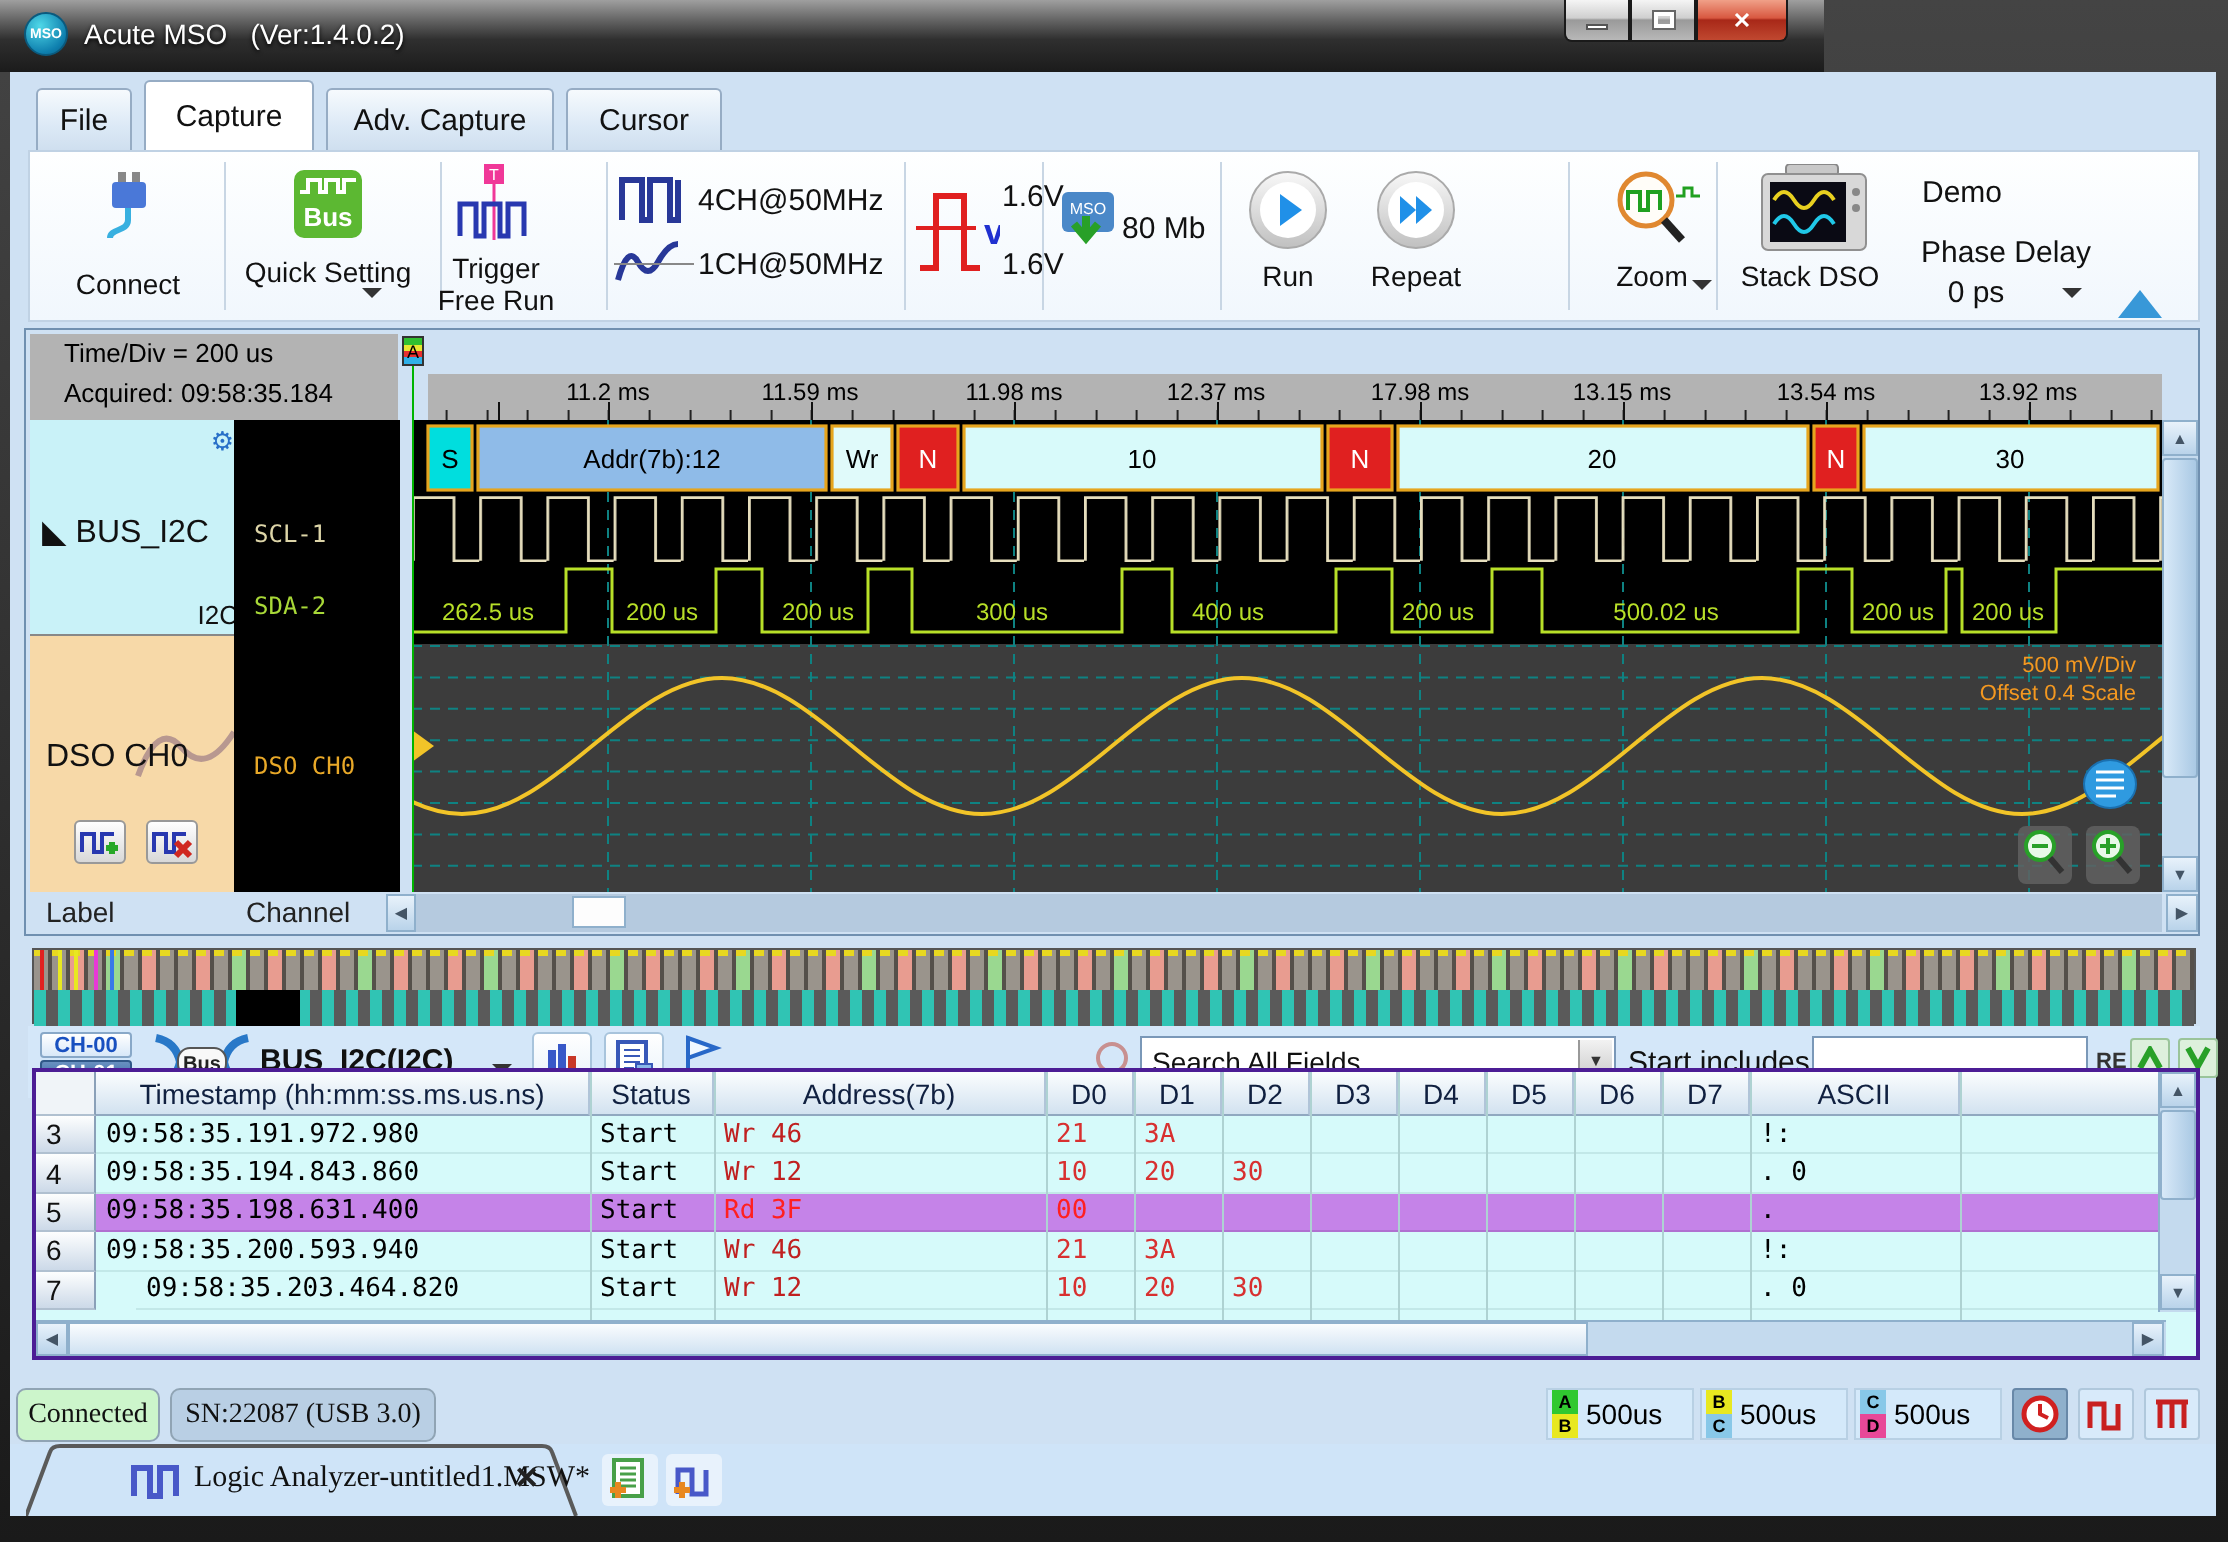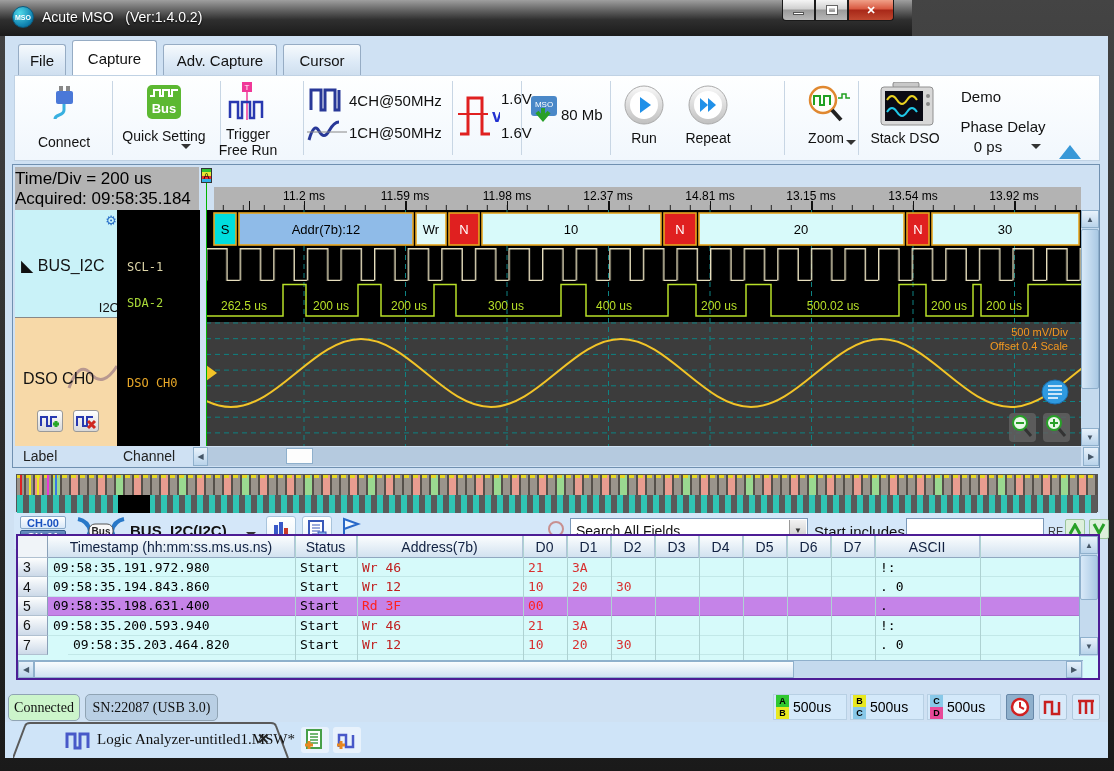--- a/index.html
+++ b/index.html
@@ -14,21 +14,21 @@
 .wbtn.close{width:46px;border-radius:0 0 4px 0;background:linear-gradient(#f0a088,#d85840 45%,#a82818 50%,#c04830);color:#fff}
 .minglyph{width:11px;height:3px;background:#fff;border:1px solid #555;margin-top:6px}
 .maxglyph{width:10px;height:8px;border:2px solid #fff;outline:1px solid #666}
 .frame{position:absolute;left:5px;top:36px;width:1103px;height:722px;background:#cfe1f3}
 .tab{position:absolute;height:31px;top:44px;border:1px solid #96acc4;border-bottom:none;border-radius:3px 3px 0 0;background:linear-gradient(#f6fafd,#dce9f6 60%,#cfdfef);display:flex;align-items:center;justify-content:center;font-size:15px;color:#111;z-index:1}
 .tab.active{top:40px;height:35px;background:#fff;z-index:3}
 .toolbar{position:absolute;left:14px;top:75px;width:1086px;height:86px;background:linear-gradient(#feffff,#f1f7fd);border:1px solid #c0d2e4;z-index:2}
 .tsep{position:absolute;top:5px;height:74px;width:1px;background:#c8d6e4}
 .tlabel{position:absolute;font-size:14px;color:#111;text-align:center}
 .wavepanel{position:absolute;left:12px;top:164px;width:1088px;height:304px;background:#cfe1f3;border:1px solid #7090b0}
-.graycell{position:absolute;background:#b3b3b3;color:#000;font-size:17px;padding:2px 0;white-space:nowrap}
+.graycell{position:absolute;background:#b3b3b3;color:#000;font-size:13px;padding:2px 17px;white-space:nowrap}
 .rulerband{position:absolute;left:201px;top:22px;width:867px;height:23px;background:#b3b3b3}
 .rlabel{position:absolute;top:2px;font-size:12px;color:#000;transform:translateX(-50%)}
 .ticks{position:absolute;left:0;bottom:0;width:100%;height:5px;background:repeating-linear-gradient(90deg,#222 0 1px,transparent 1px 20.3px);background-position:8.8px 0}
 .majticks{position:absolute;left:0;bottom:0;width:100%;height:9px;background:repeating-linear-gradient(90deg,#111 0 1px,transparent 1px 101.5px);background-position:90px 0}
 .buslabel{position:absolute;left:2px;top:45px;width:108px;height:108px;background:#c9f2f8;border-bottom:1px solid #888}
 .dsolabel{position:absolute;left:2px;top:153px;width:108px;height:128px;background:#f7d9a8}
 .chancol{position:absolute;left:104px;top:45px;width:83px;height:236px;background:#000;font-family:"DejaVu Sans Mono",monospace;font-size:12px}
 .plot{position:absolute;left:193px;top:45px;width:875px;height:236px;background:#000}
 .vscroll{position:absolute;left:1068px;top:45px;width:18px;height:236px;background:#c4daee}
 .sbtn{position:absolute;left:0;width:18px;height:18px;background:linear-gradient(#e8f2fb,#b9d3ea);border:1px solid #8fb0cc;color:#456;font-size:8px;display:flex;align-items:center;justify-content:center}
@@ -213,21 +213,21 @@
 </div>
 
 <div class="wavepanel">
   <div class="graycell" style="left:2px;top:2px;width:184px;height:20px"><span>Time/Div = 200 us</span></div>
   <div class="graycell" style="left:2px;top:22px;width:184px;height:23px"><span>Acquired: 09:58:35.184</span></div>
   <div class="rulerband">
     <div class="rlabel" style="left:90px">11.2 ms</div>
     <div class="rlabel" style="left:191px">11.59 ms</div>
     <div class="rlabel" style="left:293px">11.98 ms</div>
     <div class="rlabel" style="left:394px">12.37 ms</div>
-    <div class="rlabel" style="left:496px">14.81 ms</div>
+    <div class="rlabel" style="left:496px">17.98 ms</div>
     <div class="rlabel" style="left:597px">13.15 ms</div>
     <div class="rlabel" style="left:699px">13.54 ms</div>
     <div class="rlabel" style="left:800px">13.92 ms</div>
     <div class="ticks"></div>
       <div class="majticks"></div>
   </div>
   <div class="abs" style="left:188px;top:3px;width:11px;height:15px;background:linear-gradient(180deg,#30c030 0 25%,#e8e830 25% 50%,#e83030 50% 75%,#30b0e8 75%);border:1px solid #333;color:#000;font-size:9px;text-align:center;line-height:14px"><span>A</span></div>
   <div class="abs" style="left:193px;top:18px;width:1px;height:27px;background:#00b400"></div>
 
   <div class="buslabel">
@@ -414,21 +414,21 @@
       <line x1="15" y1="15" x2="21" y2="21" stroke="#c89090" stroke-width="2"></line>
   </svg>
   <div class="combo" style="left:556px;top:5px;width:238px;height:25px">
     <span>Search All Fields</span>
     <div class="combobtn">▼</div>
   </div>
   <div class="abs" style="left:800px;top:10px;font-size:15px;color:#111">Start includes</div>
   <div class="combo" style="left:892px;top:5px;width:138px;height:25px">
       <span></span>
     </div>
-  <div class="abs" style="left:1034px;top:12px;font-size:11px;font-weight:normal;color:#333">RE</div>
+  <div class="abs" style="left:1034px;top:12px;font-size:11px;font-weight:bold;color:#333">RE</div>
   <div class="navbtn" style="left:1051px;top:6px">
     <svg width="14" height="12" viewBox="0 0 14 12">
         <path d="M2 11 L7 2 L12 11" fill="none" stroke="#28a028" stroke-width="3"></path>
       </svg>
   </div>
   <div class="navbtn" style="left:1075px;top:6px">
     <svg width="14" height="12" viewBox="0 0 14 12">
         <path d="M2 1 L7 10 L12 1" fill="none" stroke="#28a028" stroke-width="3"></path>
       </svg>
   </div>

